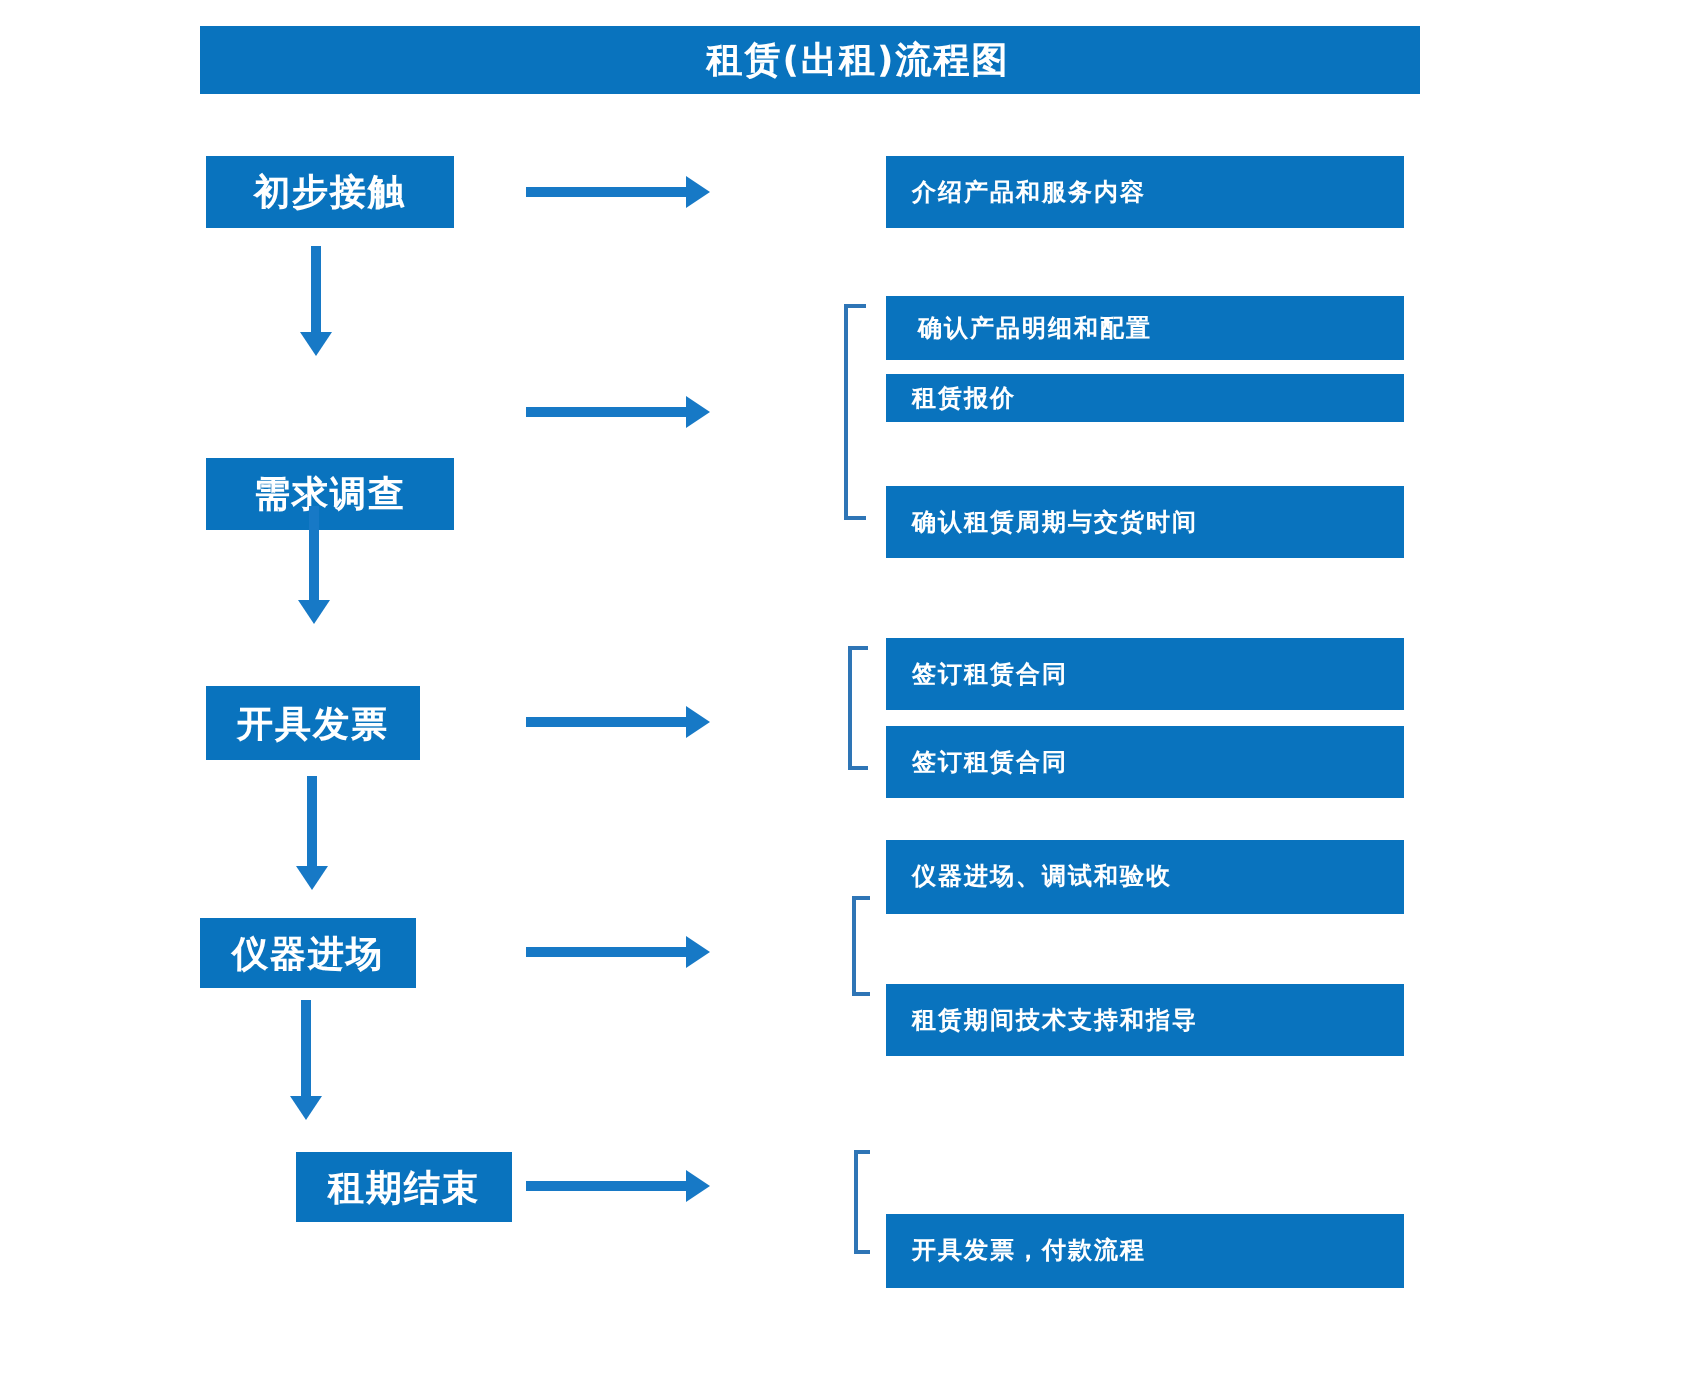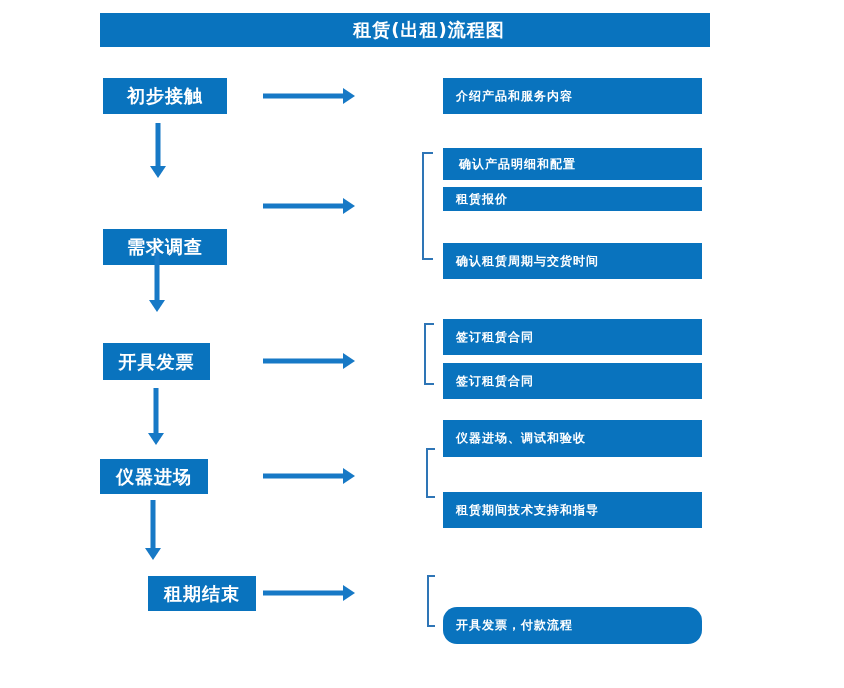--- a/index.html
+++ b/index.html
@@ -39,21 +39,21 @@
   .s5{left:100px;top:576px;width:108px;height:35px;margin-left:48px;}
   .d0{top:78px;height:36px;}
   .d1{top:148px;height:32px;padding-left:16px;}
   .d2{top:187px;height:24px;}
   .d3{top:243px;height:36px;}
   .d4{top:319px;height:36px;}
   .d5{top:363px;height:36px;}
   .d6{top:420px;height:37px;}
   .d7{top:492px;height:36px;}
   .d8{top:554px;height:37px;}
-  .d9{top:607px;height:37px;border-radius:14px;}
+  .d9{top:607px;height:37px;}
   
   .varrow{position:absolute;width:16px;}
   .varrow .shaft{position:absolute;left:50%;transform:translateX(-50%);top:0;bottom:11px;width:5px;background:var(--arrow);}
   .varrow .head{position:absolute;left:50%;transform:translateX(-50%);bottom:0;width:0;height:0;
     border-left:8px solid transparent;border-right:8px solid transparent;border-top:12px solid var(--arrow);}
   .va1{left:150px;top:123px;height:55px;}
   .va2{left:149px;top:253px;height:59px;}
   .va3{left:148px;top:388px;height:57px;}
   .va4{left:145px;top:500px;height:60px;}
   

